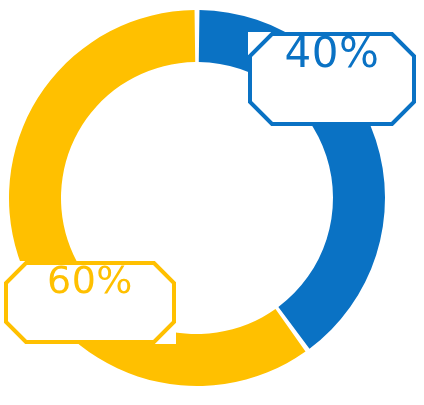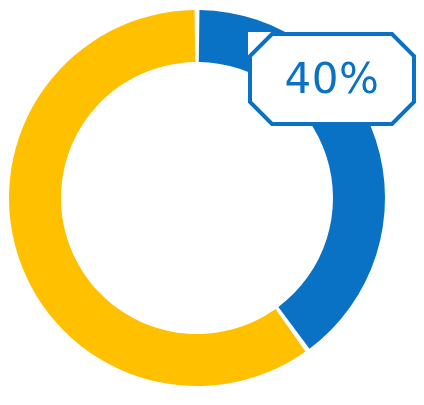--- a/index.html
+++ b/index.html
@@ -25,21 +25,20 @@
     left: 0;
     top: 0;
     width: 424px;
     height: 405px;
   }
   .callout {
     position: absolute;
     box-sizing: border-box;
     background: #ffffff;
     display: flex;
-    align-items: center;
     justify-content: center;
   }
   .callout svg {
     position: absolute;
     left: 0;
     top: 0;
     width: 100%;
     height: 100%;
     overflow: visible;
   }
@@ -85,14 +84,20 @@
     </g>
   </svg>
 
   <div class="callout" id="callout-blue">
     <svg viewBox="0 0 168 94" preserveAspectRatio="none">
       <polygon points="24,2 144,2 166,24 166,70 144,92 24,92 2,70 2,24" fill="#ffffff" stroke="#0A72C4" stroke-width="4" stroke-linejoin="miter"></polygon>
     </svg>
     <span class="callout-label">40%</span>
   </div>
 
+  <div class="callout" id="callout-yellow">
+    <svg viewBox="0 0 172 83" preserveAspectRatio="none">
+      <polygon points="22,2 150,2 170,22 170,61 150,81 22,81 2,61 2,22" fill="#ffffff" stroke="#FFC000" stroke-width="4" stroke-linejoin="miter"></polygon>
+    </svg>
+    <span class="callout-label">60%</span>
+  </div>
 
 </div>
 
 </body></html>

